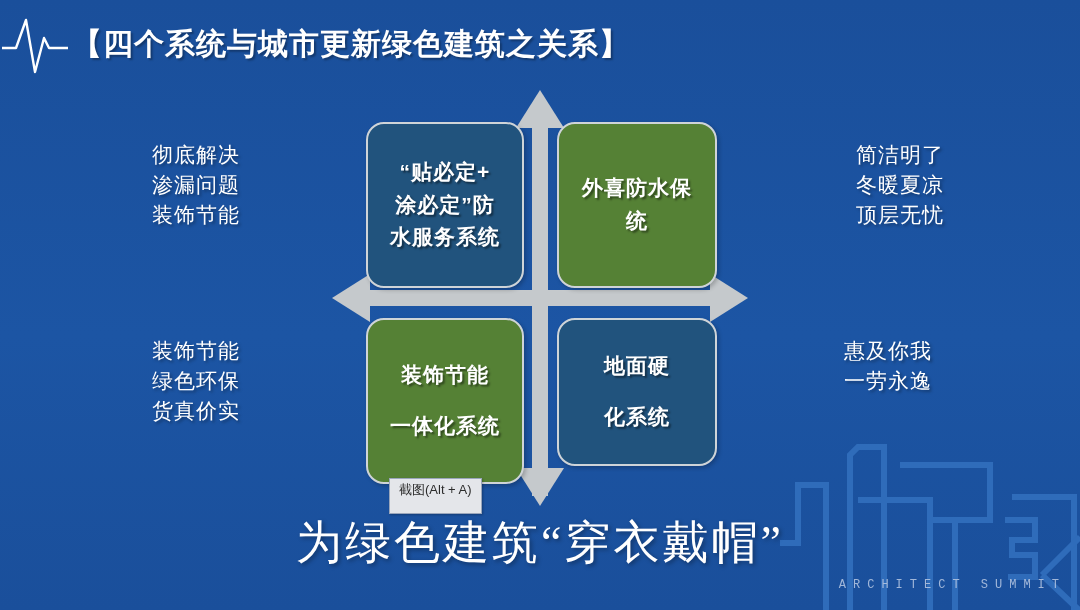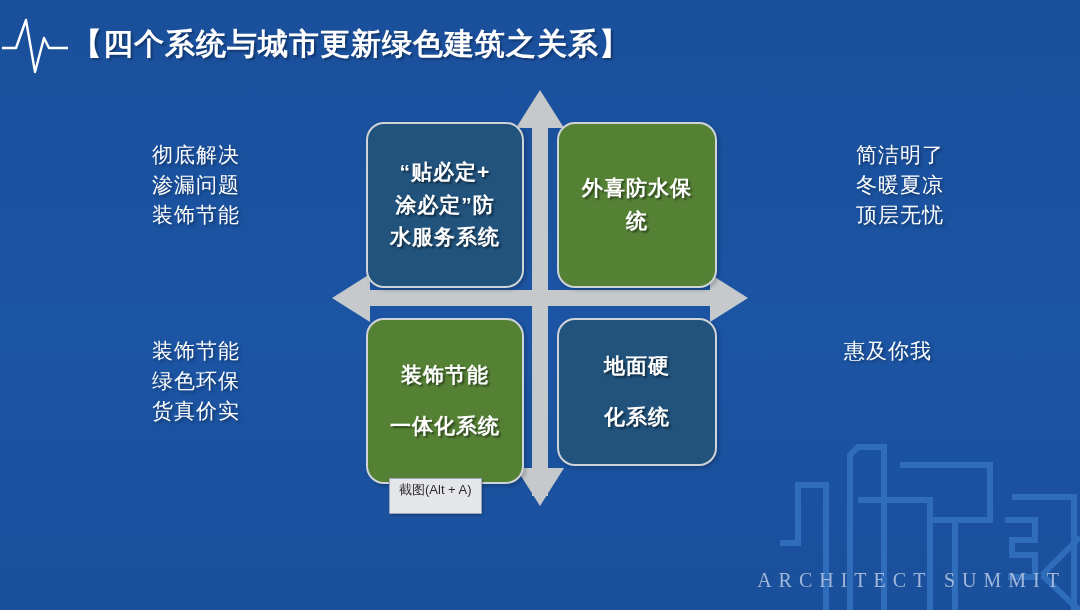--- a/index.html
+++ b/index.html
@@ -30,25 +30,25 @@
     bottom: 0;
     width: 300px;
     height: 185px;
     opacity: 1;
     pointer-events: none;
   }
   .wm-label {
     position: absolute;
     right: 14px;
     bottom: 18px;
-    font-size: 20px;
+    font-size: 12px;
     letter-spacing: 7px;
     color: #b9c9e4;
     opacity: .85;
-    font-family: Liberation Serif, serif;
+    font-family: Liberation Mono, monospace;
     white-space: nowrap;
     pointer-events: none;
   }
 
   
   .pulse-logo {
     position: absolute;
     left: 2px;
     top: 8px;
     width: 66px;
@@ -223,18 +223,20 @@
   </div>
 
   <div class="caption cap-bl">
     <span class="line">装饰节能</span>
     <span class="line">绿色环保</span>
     <span class="line">货真价实</span>
   </div>
 
   <div class="caption cap-br">
     <span class="line">惠及你我</span>
-  </div>
-
+    <span class="line">一劳永逸</span>
+  </div>
+
+  <div class="headline">为绿色建筑“穿衣戴帽”</div>
 
   <div class="tooltip">截图(Alt + A)</div>
 
 </div>
 
 </body></html>

